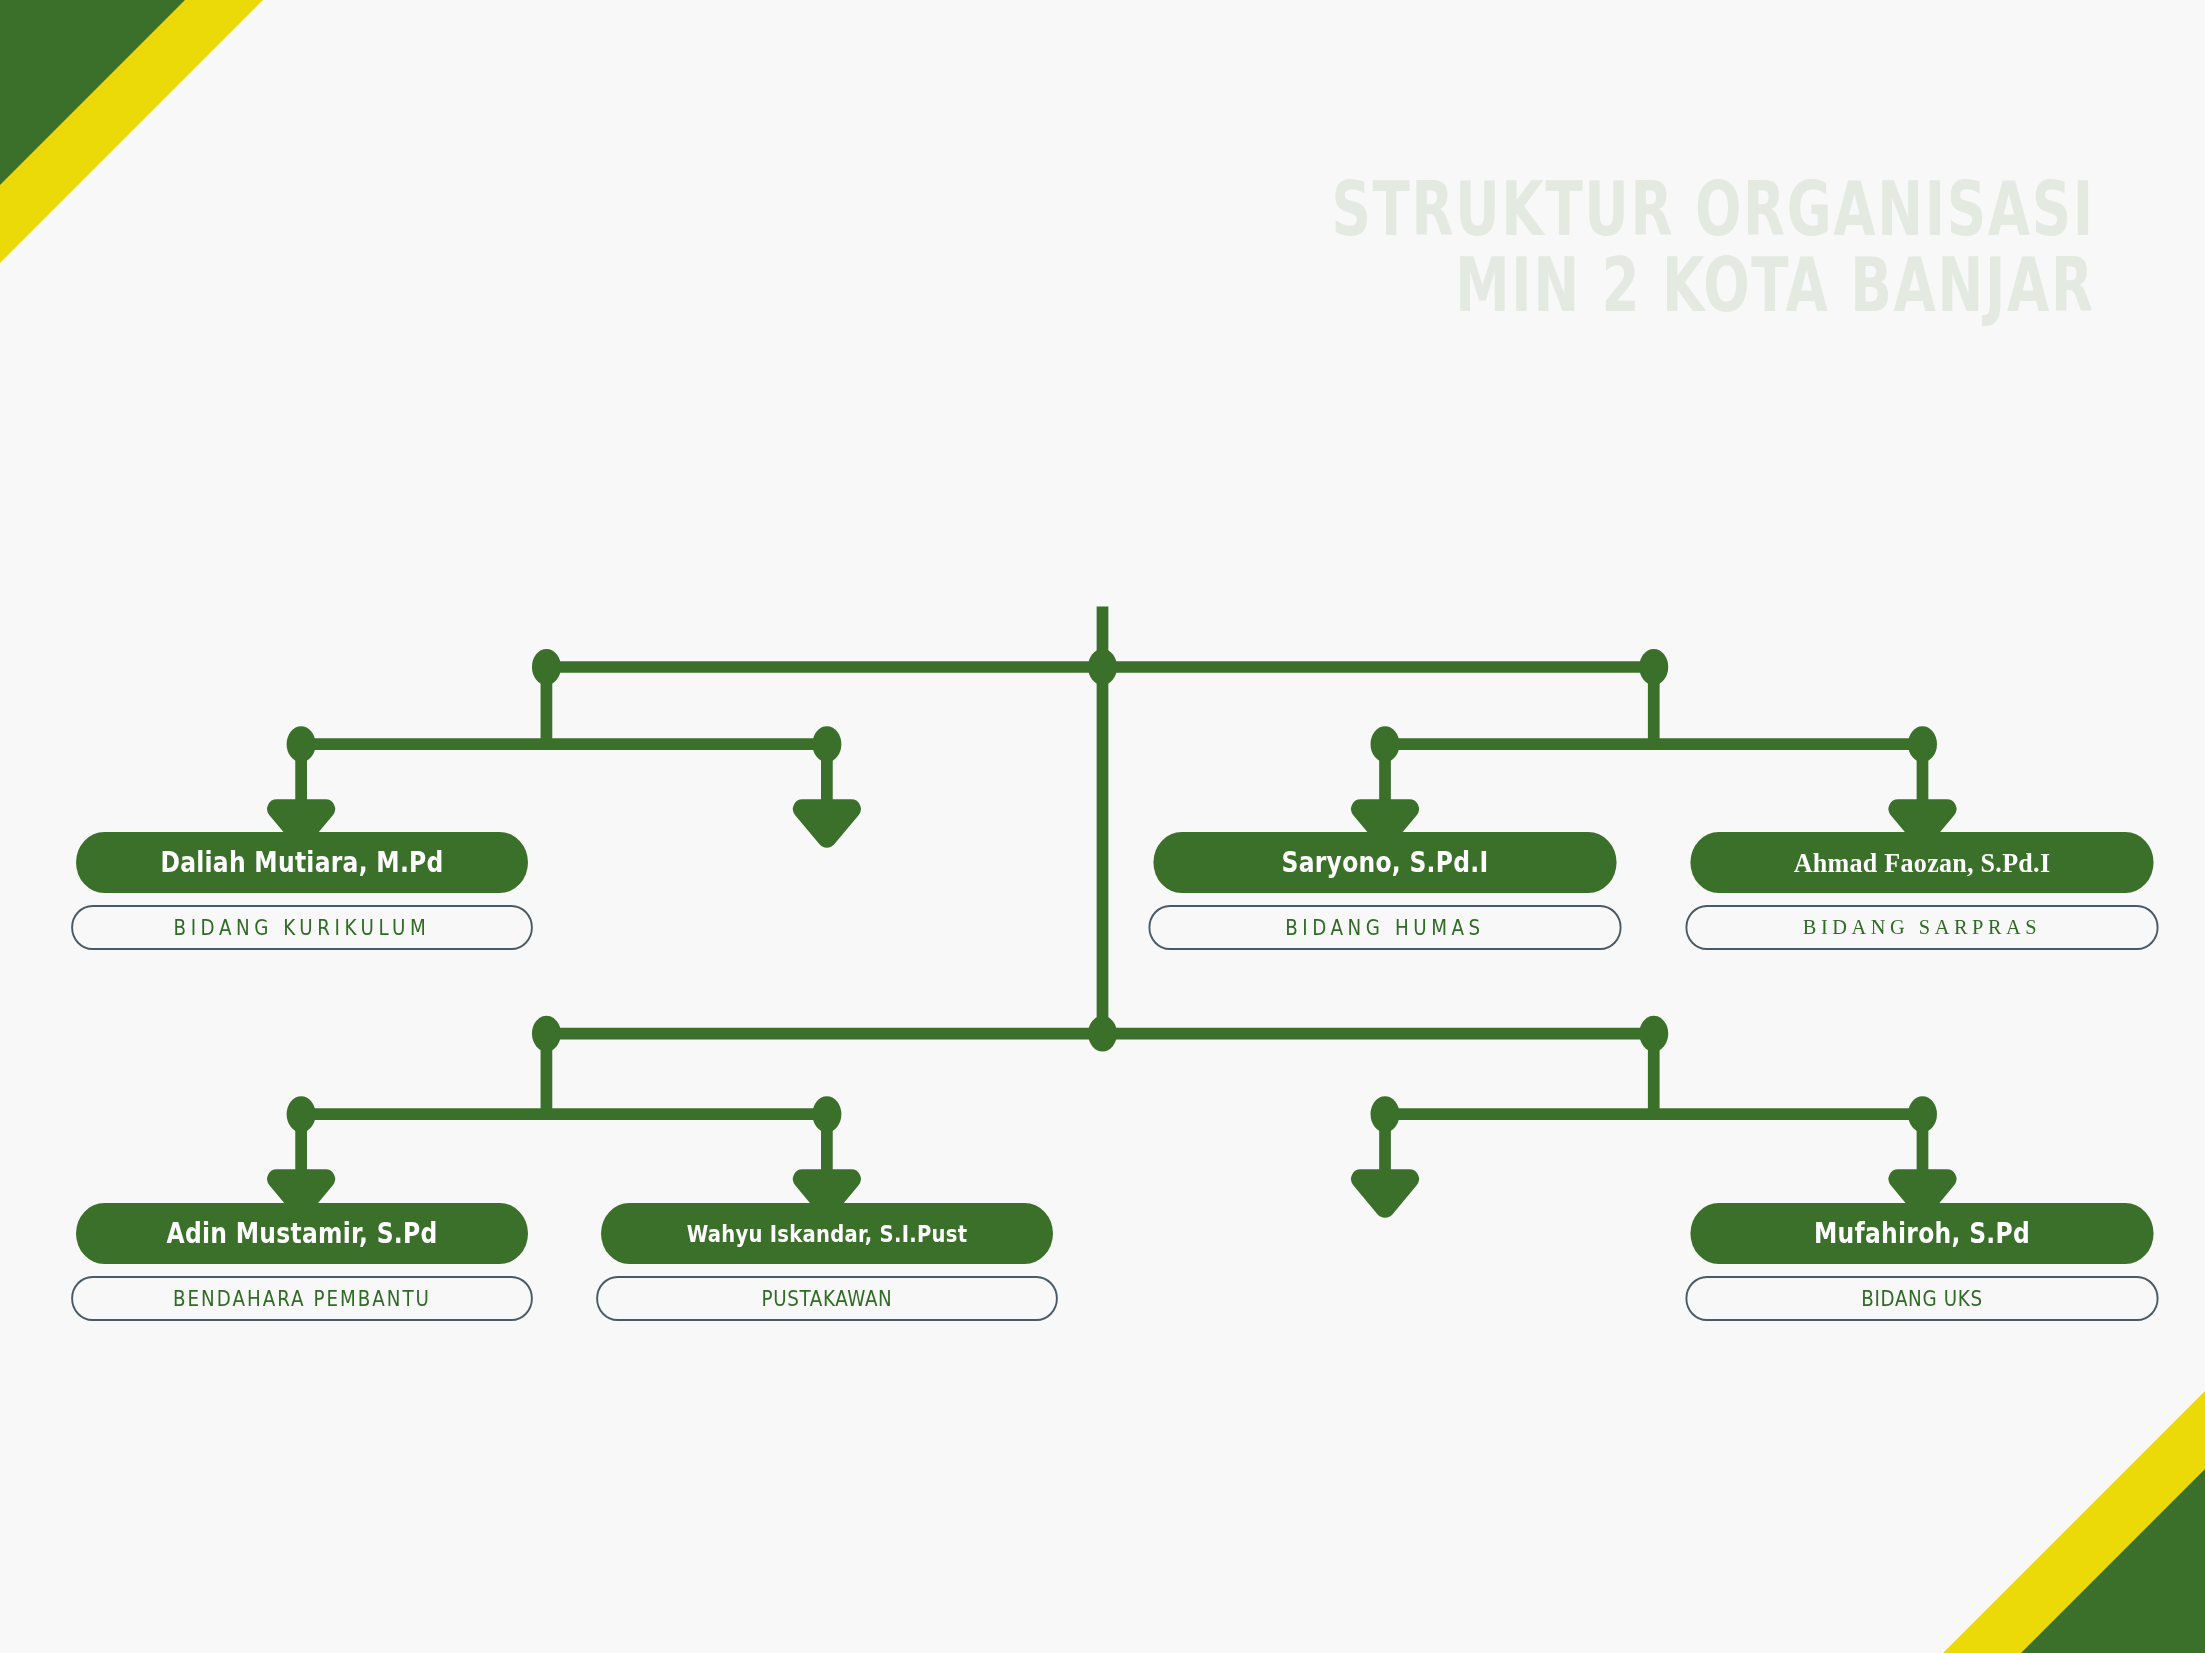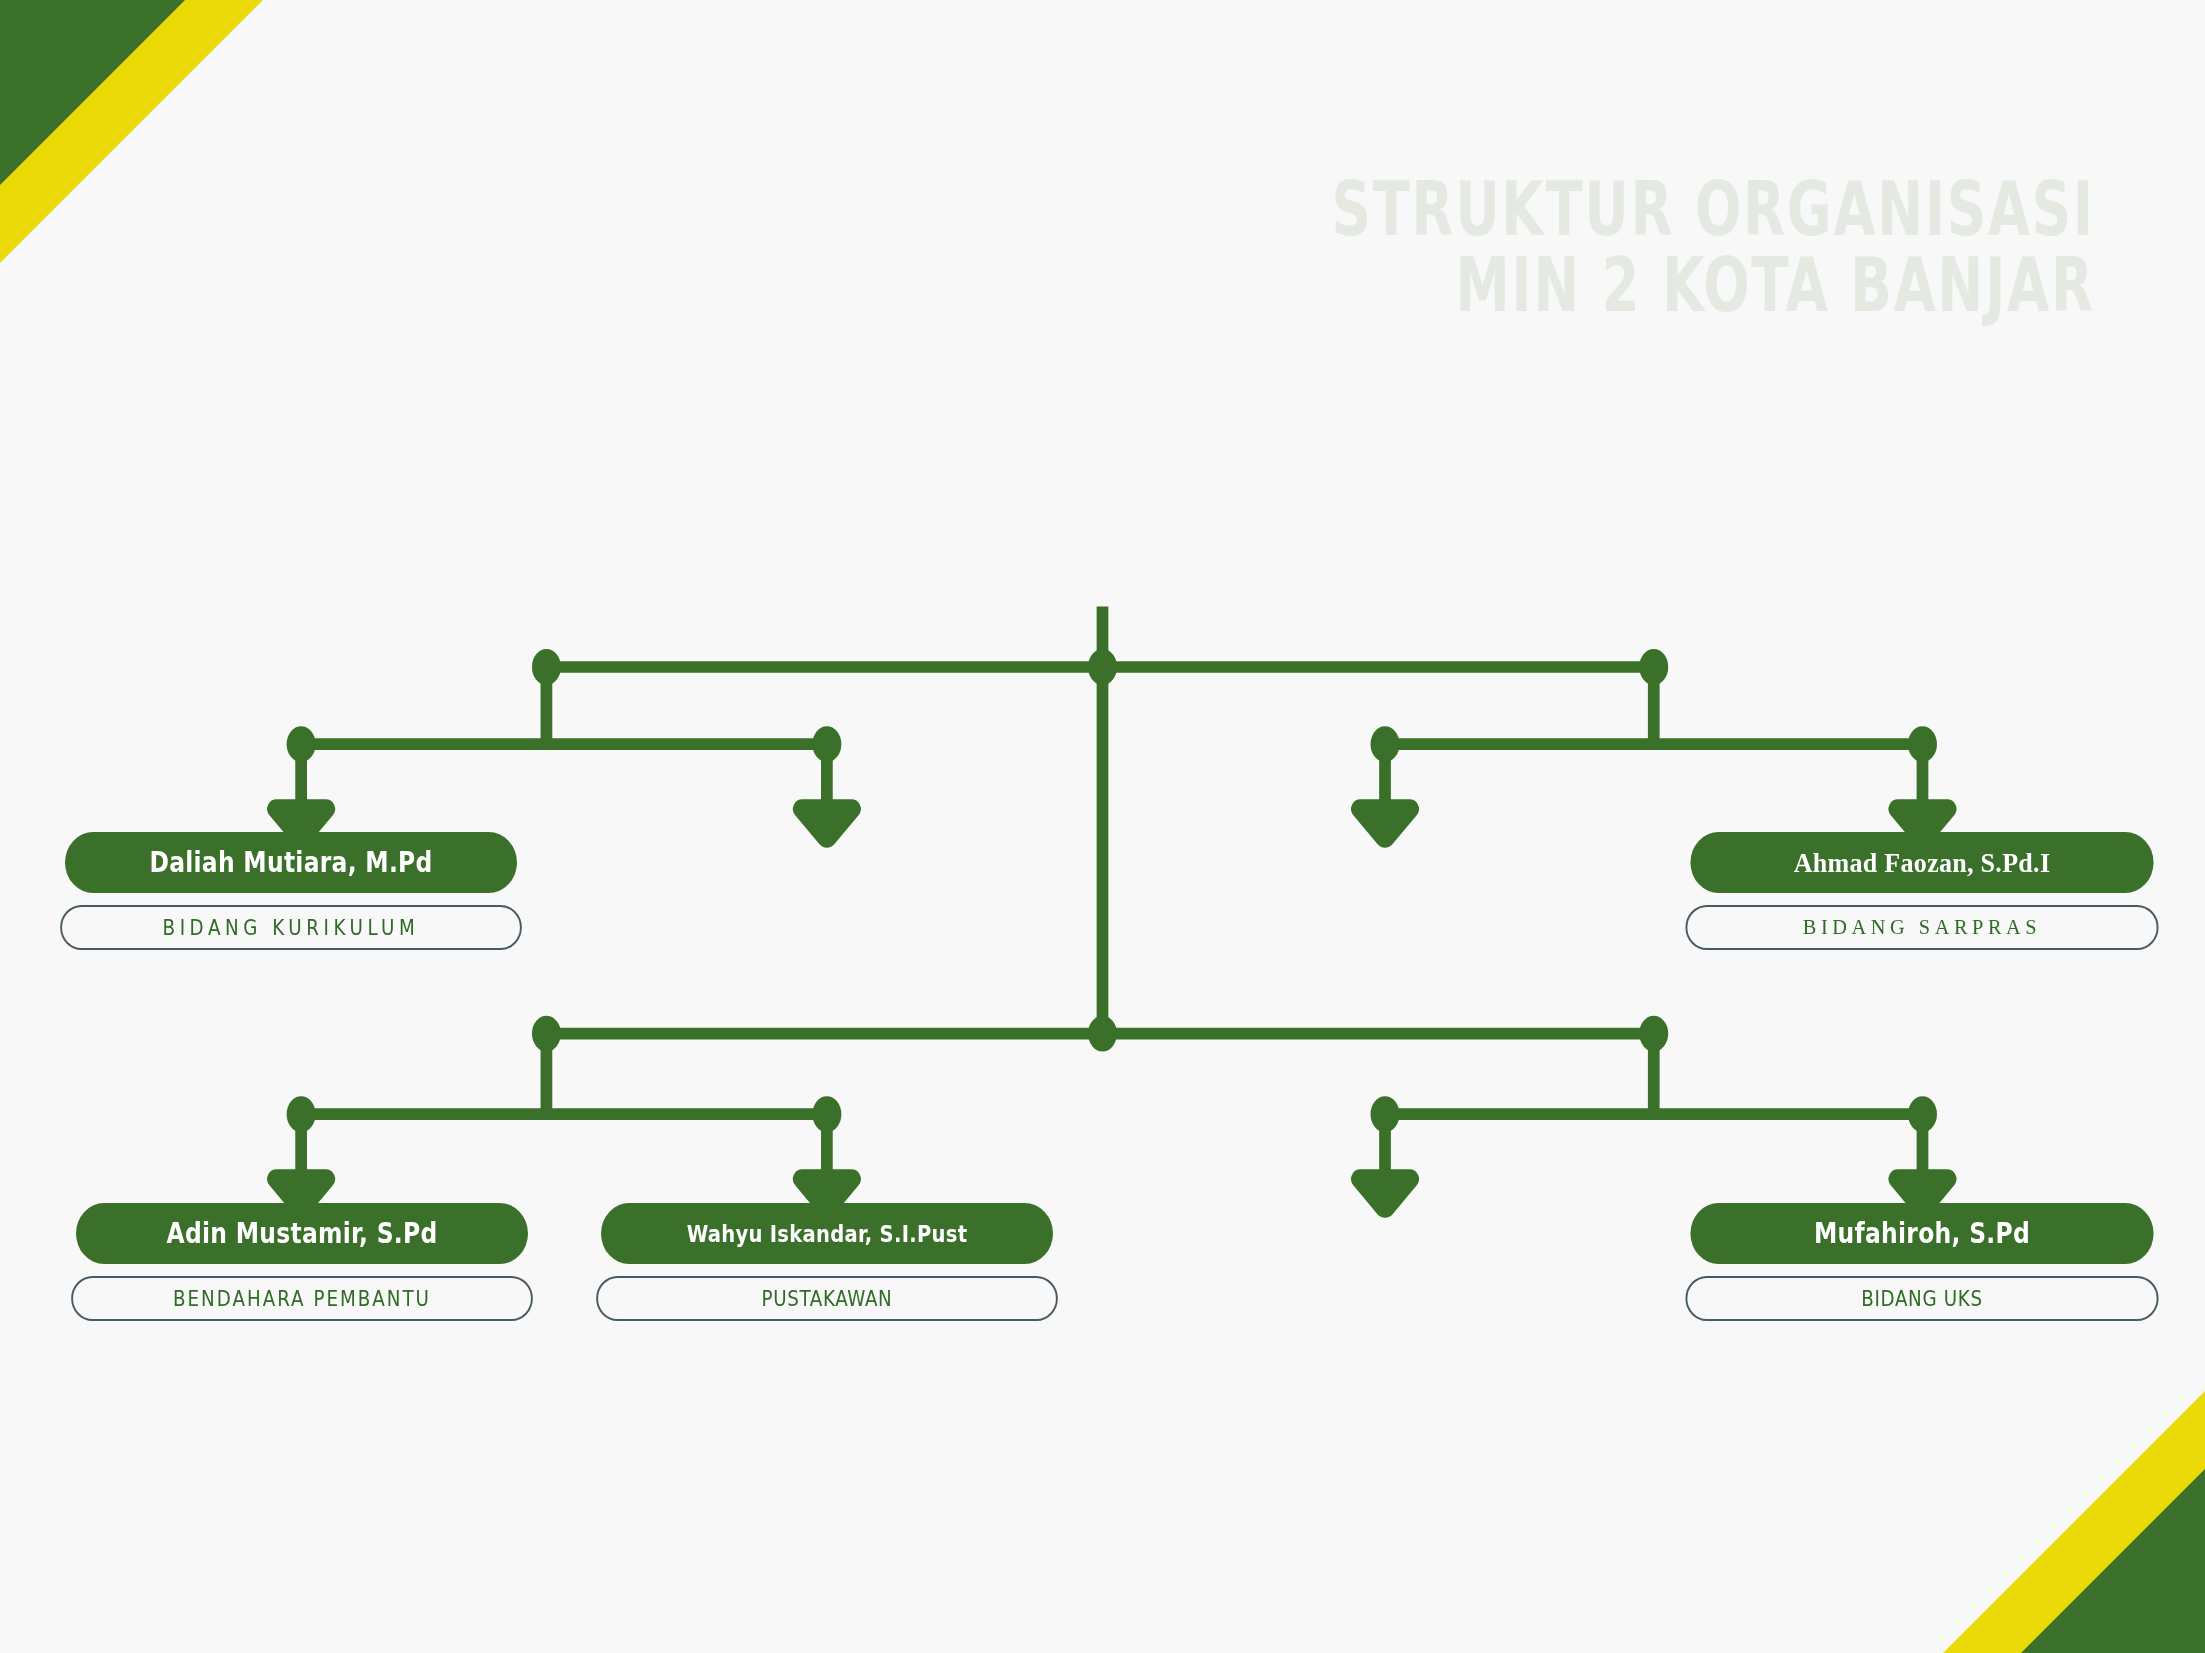--- a/index.html
+++ b/index.html
@@ -119,26 +119,30 @@
       <line x1="2790" y1="1617" x2="2790" y2="1702"></line>
 
       <path d="M402 1697 h70 a14 14 0 0 1 11 23 l-35 42 a14 14 0 0 1 -22 0 l-35 -42 a14 14 0 0 1 11 -23 z" stroke="none"></path>
       <path d="M1165 1697 h70 a14 14 0 0 1 11 23 l-35 42 a14 14 0 0 1 -22 0 l-35 -42 a14 14 0 0 1 11 -23 z" stroke="none"></path>
       <path d="M1975 1697 h70 a14 14 0 0 1 11 23 l-35 42 a14 14 0 0 1 -22 0 l-35 -42 a14 14 0 0 1 11 -23 z" stroke="none"></path>
       <path d="M2755 1697 h70 a14 14 0 0 1 11 23 l-35 42 a14 14 0 0 1 -22 0 l-35 -42 a14 14 0 0 1 11 -23 z" stroke="none"></path>
     </g>
   </svg>
 
 
-  <div class="node" style="left:48px;top:832px;width:486px;">
+  <div class="node" style="left:59px;top:832px;width:486px;">
     <div class="name-pill md">Daliah Mutiara, M.Pd</div>
     <div class="role-pill">BIDANG KURIKULUM</div>
   </div>
 
 
+  <div class="node" style="left:1136px;top:832px;width:498px;">
+    <div class="name-pill md">Saryono, S.Pd.I</div>
+    <div class="role-pill">BIDANG HUMAS</div>
+  </div>
 
   <div class="node" style="left:1673px;top:832px;width:498px;font-family:Liberation Serif, serif;">
     <div class="name-pill md">Ahmad Faozan, S.Pd.I</div>
     <div class="role-pill">BIDANG SARPRAS</div>
   </div>
 
   <div class="node" style="left:584px;top:1203px;width:486px;">
     <div class="name-pill sm">Wahyu Iskandar, S.I.Pust</div>
     <div class="role-pill tight">PUSTAKAWAN</div>
   </div>

